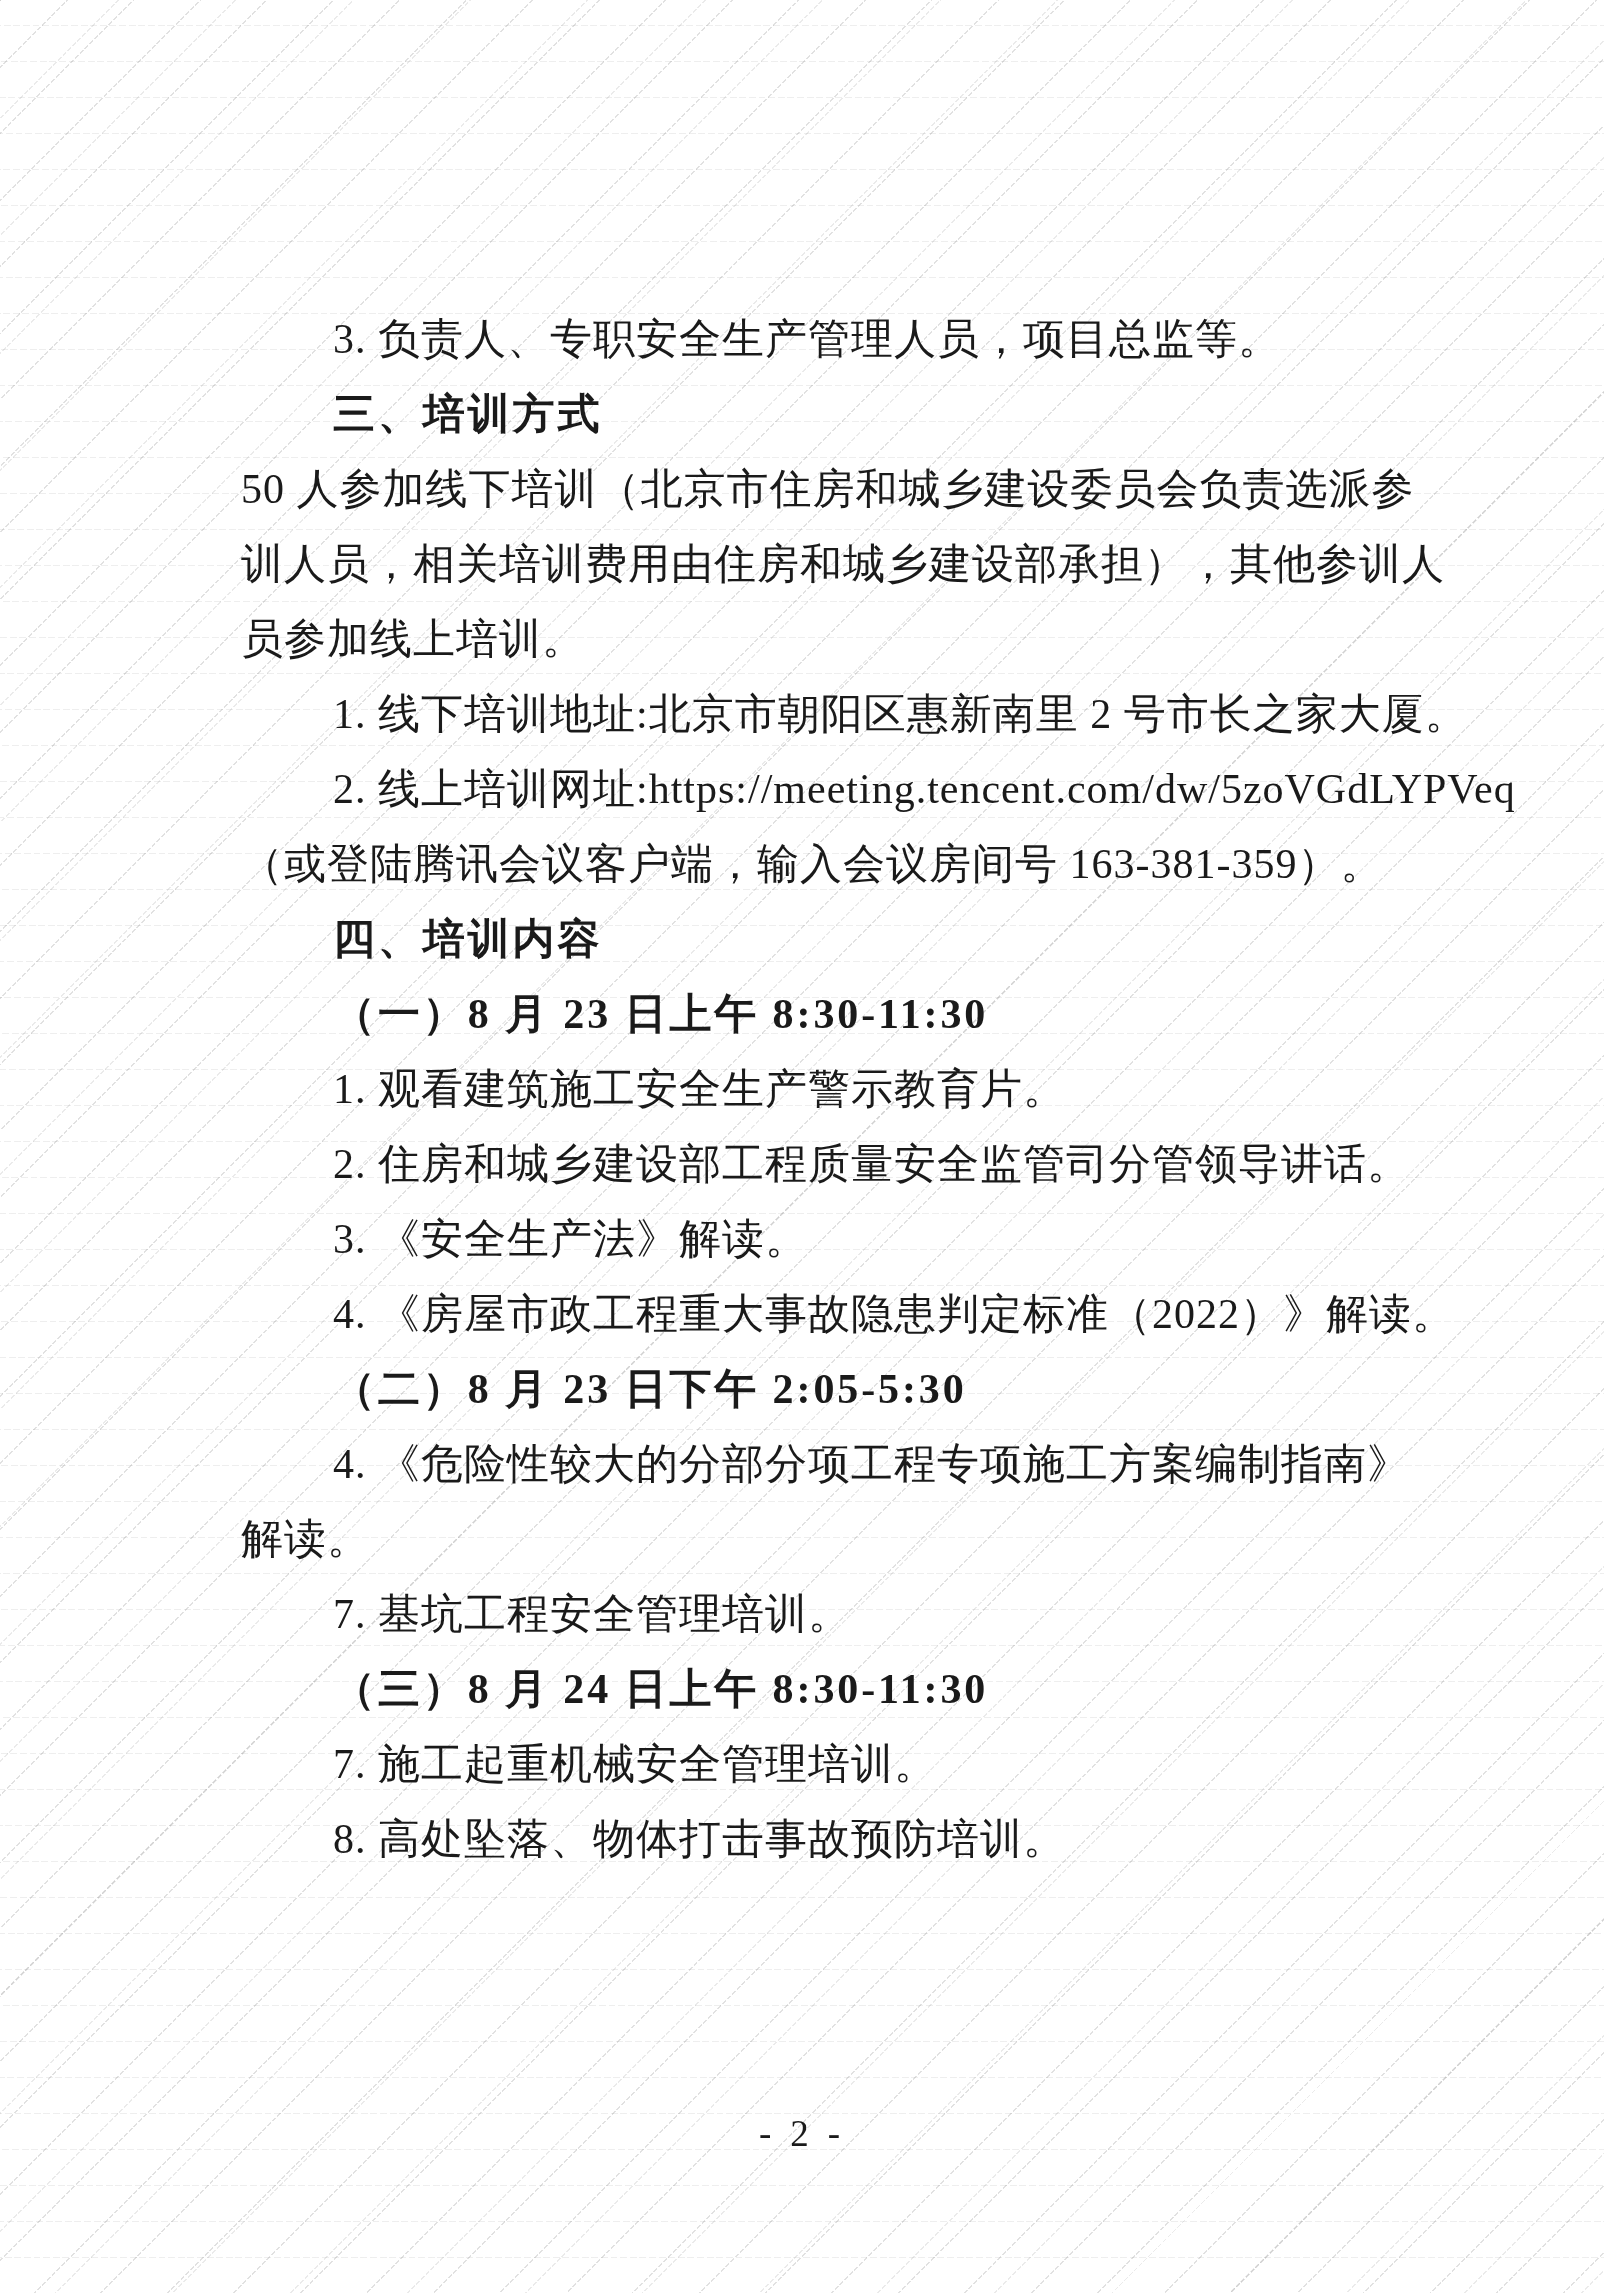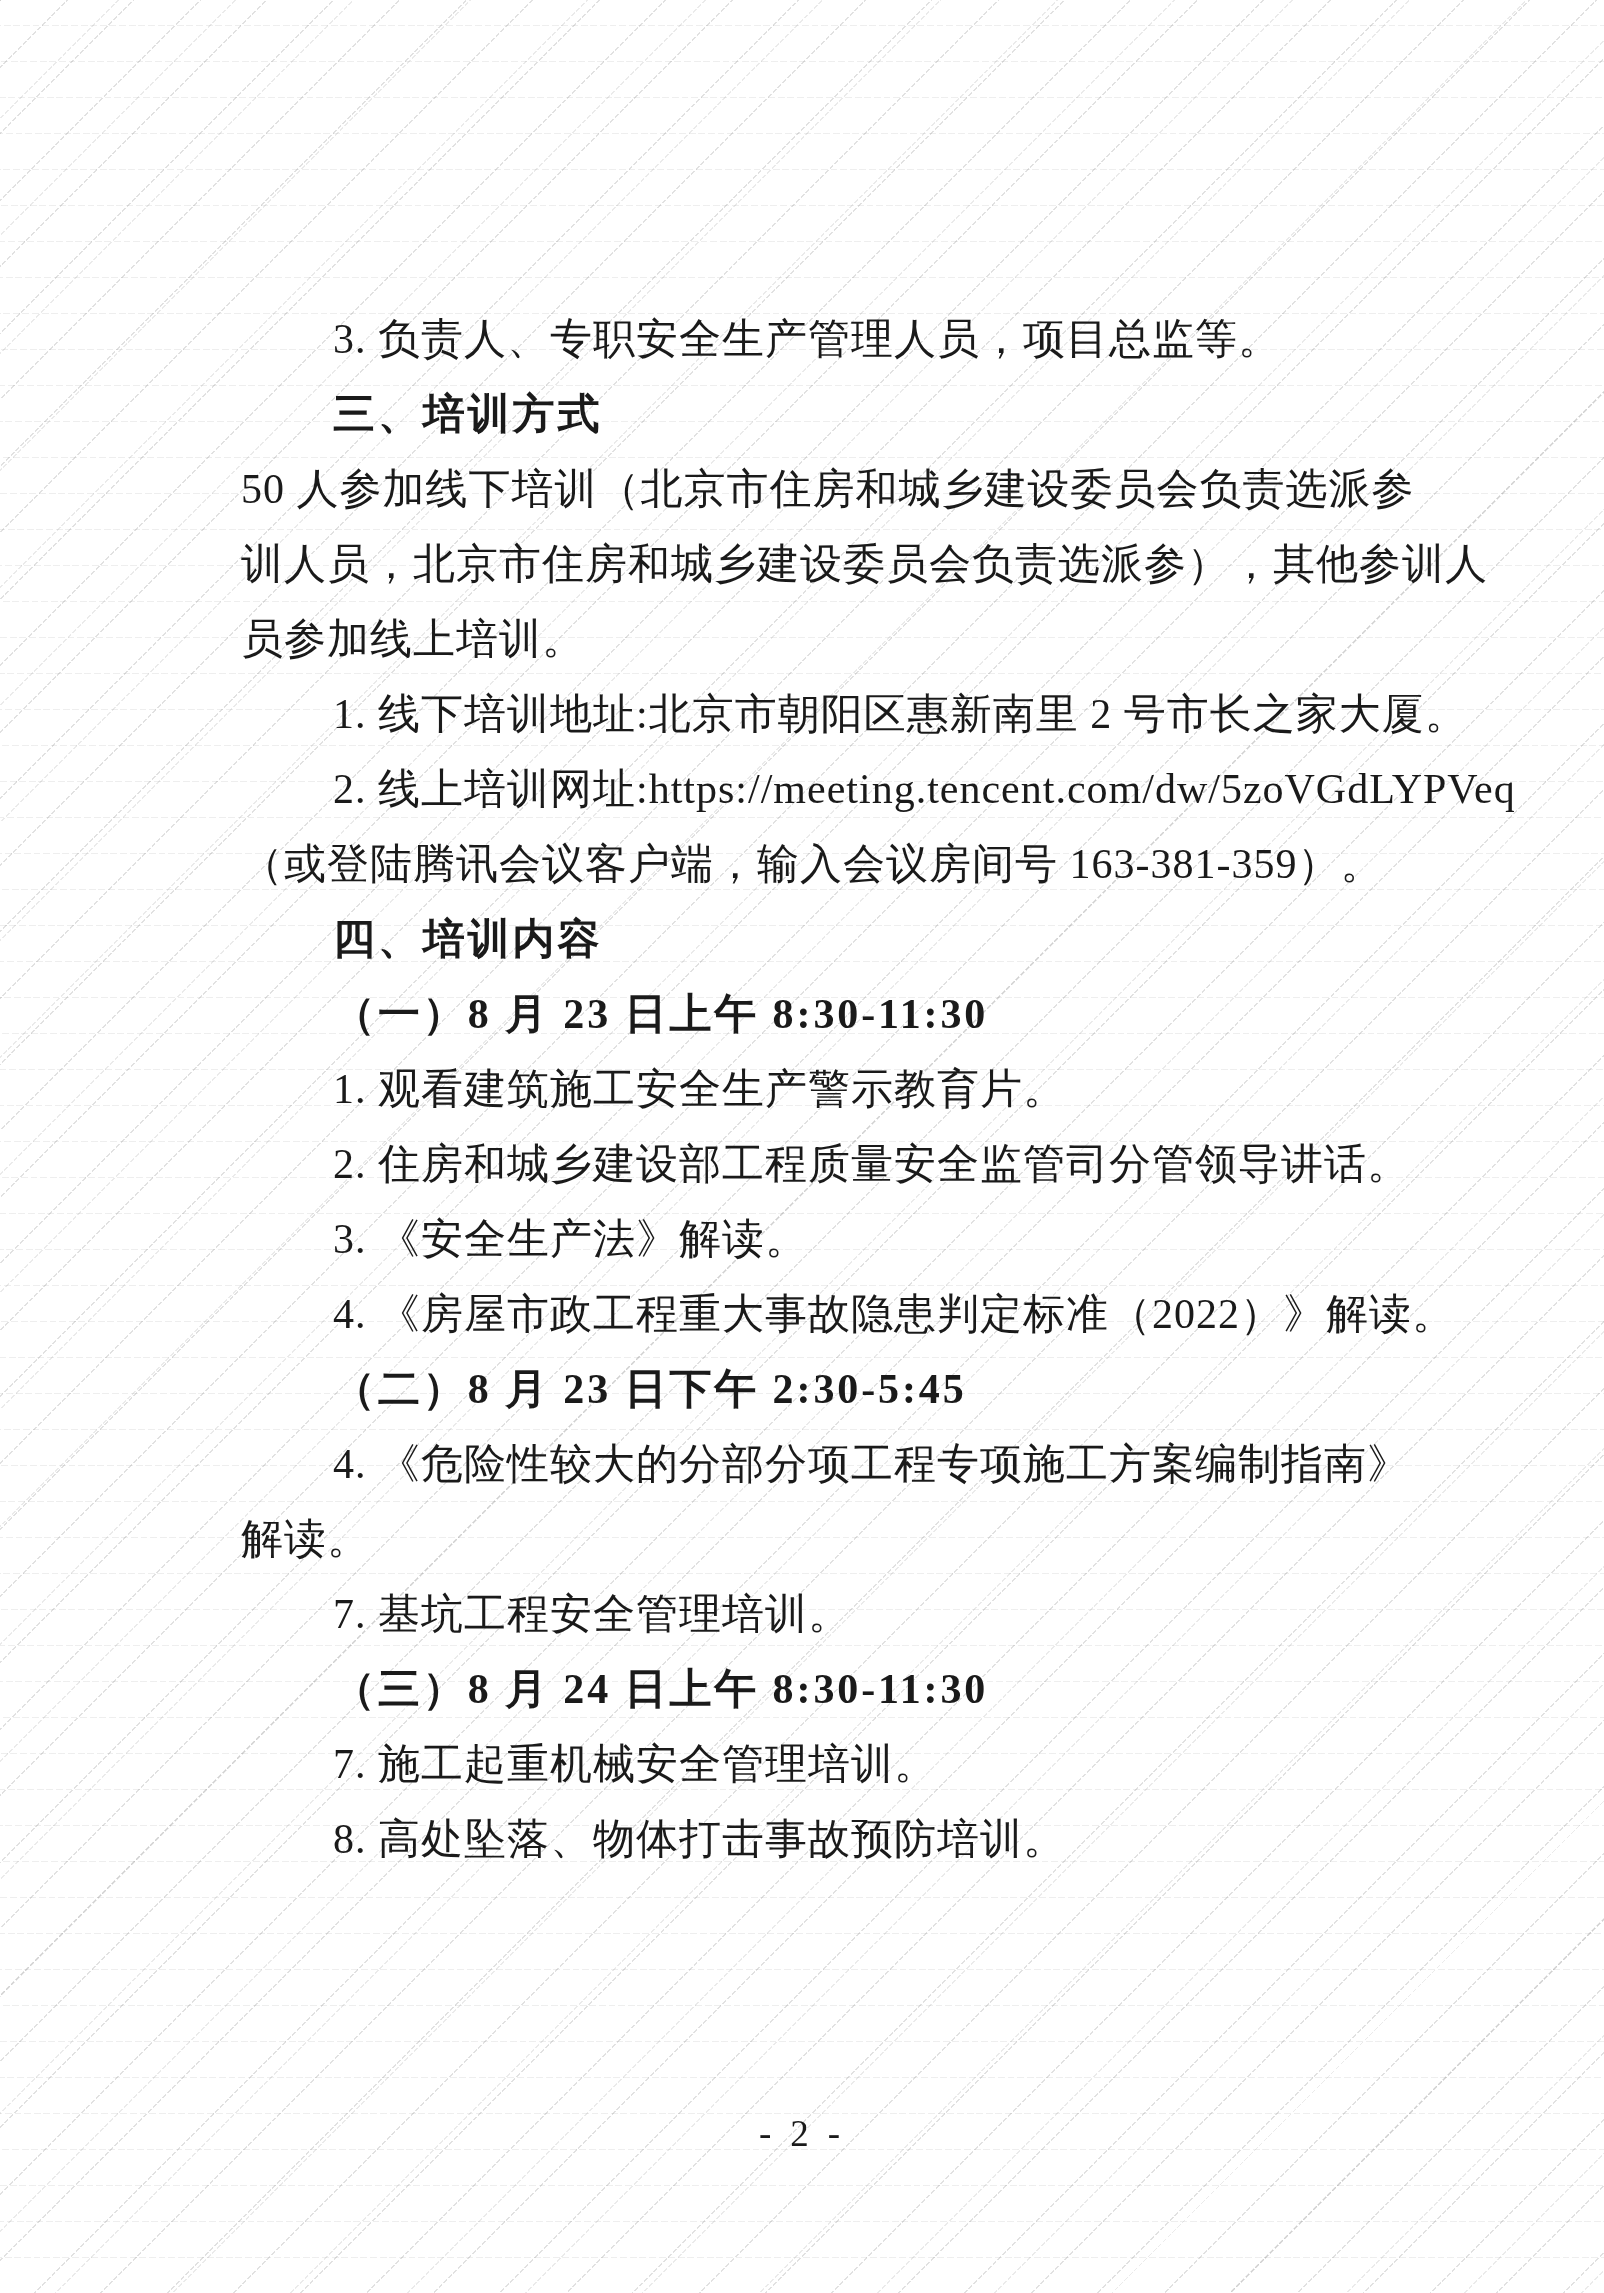--- a/index.html
+++ b/index.html
@@ -59,32 +59,32 @@
 </style>
 </head>
 <body>
 
 <div class="noise"></div>
 
 <main class="content">
   <p class="line indent">3. 负责人、专职安全生产管理人员，项目总监等。</p>
   <p class="line indent heading">三、培训方式</p>
   <p class="line">50 人参加线下培训（北京市住房和城乡建设委员会负责选派参</p>
-  <p class="line">训人员，北京市住房和城乡建设委员会负责选派参），其他参训人</p>
+  <p class="line">训人员，相关培训费用由住房和城乡建设部承担），其他参训人</p>
   <p class="line">员参加线上培训。</p>
   <p class="line indent">1. 线下培训地址:北京市朝阳区惠新南里 2 号市长之家大厦。</p>
   <p class="line indent">2. 线上培训网址:https://meeting.tencent.com/dw/5zoVGdLYPVeq</p>
   <p class="line">（或登陆腾讯会议客户端，输入会议房间号 163-381-359）。</p>
   <p class="line indent heading">四、培训内容</p>
   <p class="line indent heading">（一）8 月 23 日上午 8:30-11:30</p>
   <p class="line indent">1. 观看建筑施工安全生产警示教育片。</p>
   <p class="line indent">2. 住房和城乡建设部工程质量安全监管司分管领导讲话。</p>
   <p class="line indent">3. 《安全生产法》解读。</p>
   <p class="line indent">4. 《房屋市政工程重大事故隐患判定标准（2022）》解读。</p>
-  <p class="line indent heading">（二）8 月 23 日下午 2:30-5:45</p>
+  <p class="line indent heading">（二）8 月 23 日下午 2:05-5:30</p>
   <p class="line indent">4. 《危险性较大的分部分项工程专项施工方案编制指南》</p>
   <p class="line">解读。</p>
   <p class="line indent">7. 基坑工程安全管理培训。</p>
   <p class="line indent heading">（三）8 月 24 日上午 8:30-11:30</p>
   <p class="line indent">7. 施工起重机械安全管理培训。</p>
   <p class="line indent">8. 高处坠落、物体打击事故预防培训。</p>
 </main>
 
 <div class="page-number">- 2 -</div>
 

